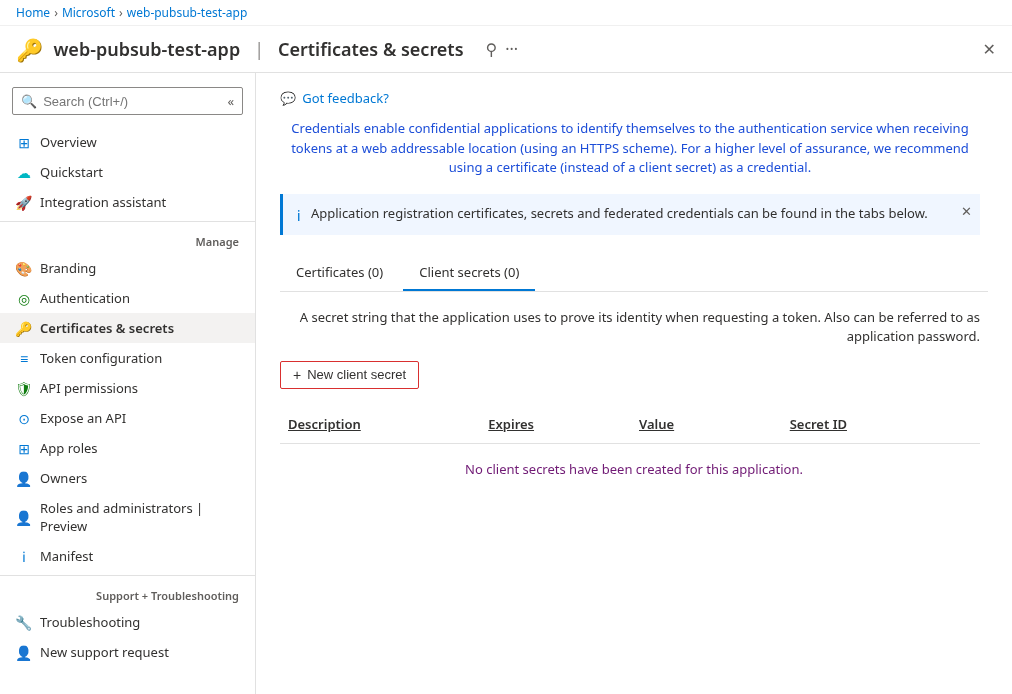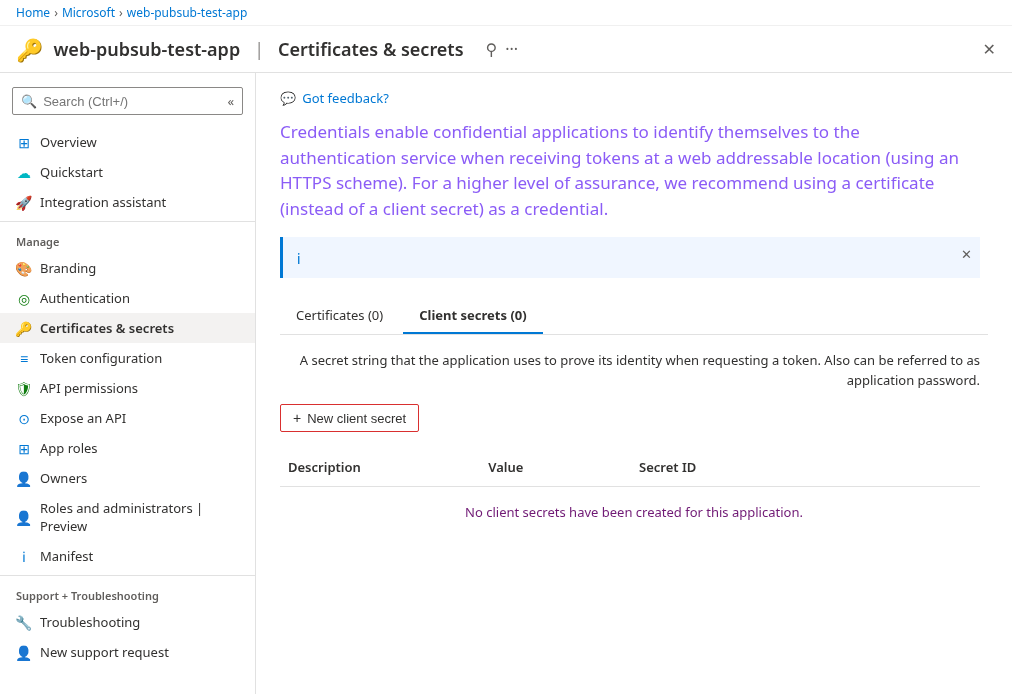--- a/index.html
+++ b/index.html
@@ -26,44 +26,44 @@
     .sidebar { width: 256px; border-right: 1px solid #e1e1e1; overflow-y: auto; padding: 8px 0; flex-shrink: 0; }
     .sidebar-search { margin: 6px 12px 12px; display: flex; align-items: center; border: 1px solid #8a8886; border-radius: 2px; padding: 4px 8px; gap: 6px; }
     .sidebar-search input { border: none; outline: none; font-size: 13px; width: 100%; color: #7f1d1d; }
     .sidebar-search .search-icon { color: #605e5c; font-size: 13px; }
     .sidebar-collapse { cursor: pointer; color: #605e5c; margin-left: auto; }
 
     .sidebar-item { display: flex; align-items: center; gap: 8px; padding: 6px 16px; cursor: pointer; color: #323130; font-size: 13px; }
     .sidebar-item.active { background: #f3f2f1; font-weight: 600; }
     .sidebar-item .item-icon { width: 16px; height: 16px; display: flex; align-items: center; justify-content: center; font-size: 14px; }
 
-    .sidebar-section-label { padding: 12px 16px 4px; font-size: 11px; font-weight: 600; color: #605e5c; text-transform: none; border-top: 1px solid #e1e1e1; margin-top: 4px; }
+    .sidebar-section-label { padding: 12px 16px 4px; font-size: 11px; font-weight: 600; color: #605e5c; text-transform: none; border-top: 1px solid #e1e1e1; margin-top: 4px; text-align: right; }
 
     
     .content { flex: 1; overflow-y: auto; padding: 16px 24px; }
 
     .feedback-row { display: flex; align-items: center; gap: 6px; margin-bottom: 12px; color: #0078d4; font-size: 13px; cursor: pointer; }
 
-    .desc-text { font-size: 17px; color: #8b5cf6; line-height: 1.5; margin-bottom: 16px; max-width: 700px; }
+    .desc-text { font-size: 13px; color: #1d4ed8; line-height: 1.5; margin-bottom: 16px; max-width: 700px; text-align: center; }
 
     .info-banner { background: #f0f6ff; border-left: 3px solid #0078d4; padding: 10px 14px; display: flex; align-items: flex-start; gap: 10px; margin-bottom: 20px; max-width: 700px; position: relative; }
     .info-banner .info-icon { color: #0078d4; font-size: 15px; margin-top: 1px; }
     .info-banner .banner-text { font-size: 13px; color: #323130; }
     .info-banner .close-banner { position: absolute; right: 8px; top: 8px; cursor: pointer; color: #605e5c; font-size: 13px; }
 
     .tabs { display: flex; gap: 4px; border-bottom: 1px solid #e1e1e1; margin-bottom: 16px; }
     .tab { padding: 8px 16px; font-size: 13px; cursor: pointer; color: #323130; border-bottom: 2px solid transparent; }
-    .tab.active { color: #323130; border-bottom: 2px solid #0078d4; font-weight: 700; }
+    .tab.active { color: #323130; border-bottom: 2px solid #0078d4; font-weight: 400; }
 
     .tab-desc { font-size: 13px; color: #323130; margin-bottom: 14px; max-width: 700px; line-height: 1.5; text-align: right; }
 
     .new-secret-btn { display: flex; align-items: center; gap: 6px; padding: 5px 12px; border: 1.5px solid #d92f2f; background: #fff; color: #323130; font-size: 13px; cursor: pointer; border-radius: 2px; margin-bottom: 16px; }
     .new-secret-btn .plus-icon { color: #323130; font-size: 14px; }
 
-    .table-header { display: grid; grid-template-columns: 2fr 1.5fr 1.5fr 2fr; gap: 2px; padding: 6px 0; font-size: 13px; font-weight: 600; color: #323130; border-bottom: 1px solid #e1e1e1; max-width: 700px; }
+    .table-header { display: grid; grid-template-columns: 2fr 1.5fr 1.5fr 2fr; gap: 2px; padding: 6px 0; font-size: 13px; font-weight: 600; color: #323130; border-bottom: 1px solid #e1e1e1; max-width: 700px; text-decoration: underline; }
     .table-col { padding: 4px 8px; }
 
     .empty-table-msg { padding: 16px 8px; font-size: 13px; color: #701a75; text-align: center; }
 
     
     .icon-blue { color: #0078d4; }
     .icon-green { color: #107c10; }
     .icon-orange { color: #e67e22; }
     .icon-yellow { color: #f7c948; }
     .icon-teal { color: #00b7c3; }
@@ -173,37 +173,39 @@
 
     <div class="feedback-row">
       <span>💬</span>
       <span>Got feedback?</span>
     </div>
 
     <p class="desc-text">Credentials enable confidential applications to identify themselves to the authentication service when receiving tokens at a web addressable location (using an HTTPS scheme). For a higher level of assurance, we recommend using a certificate (instead of a client secret) as a credential.</p>
 
     <div class="info-banner">
       <span class="info-icon">ℹ</span>
+      <span class="banner-text">Application registration certificates, secrets and federated credentials can be found in the tabs below.</span>
       <span class="close-banner">✕</span>
     </div>
 
     <div class="tabs">
       <div class="tab">Certificates (0)</div>
       <div class="tab active">Client secrets (0)</div>
     </div>
 
     <p class="tab-desc">A secret string that the application uses to prove its identity when requesting a token. Also can be referred to as application password.</p>
 
     <button class="new-secret-btn">
       <span class="plus-icon">+</span>
       <span>New client secret</span>
     </button>
 
     <div class="table-header">
       <div class="table-col">Description</div>
+      <div class="table-col">Expires</div>
       <div class="table-col">Value</div>
       <div class="table-col">Secret ID</div>
     </div>
 
     <div class="empty-table-msg">No client secrets have been created for this application.</div>
 
   </div>
 </div>
 
 </body></html>

